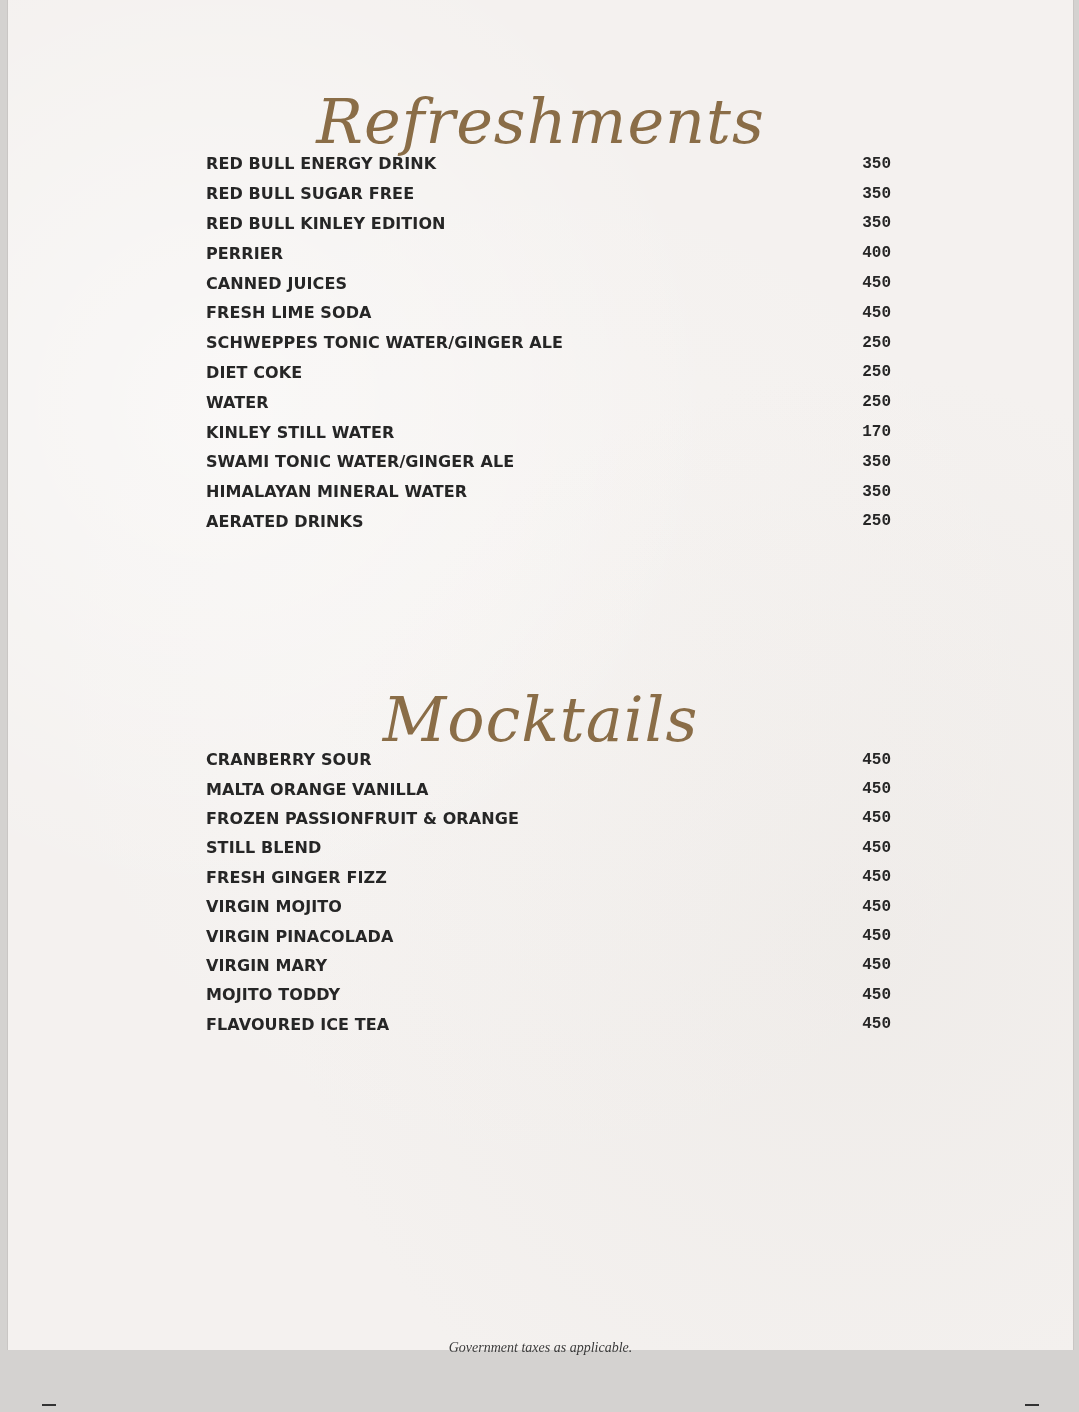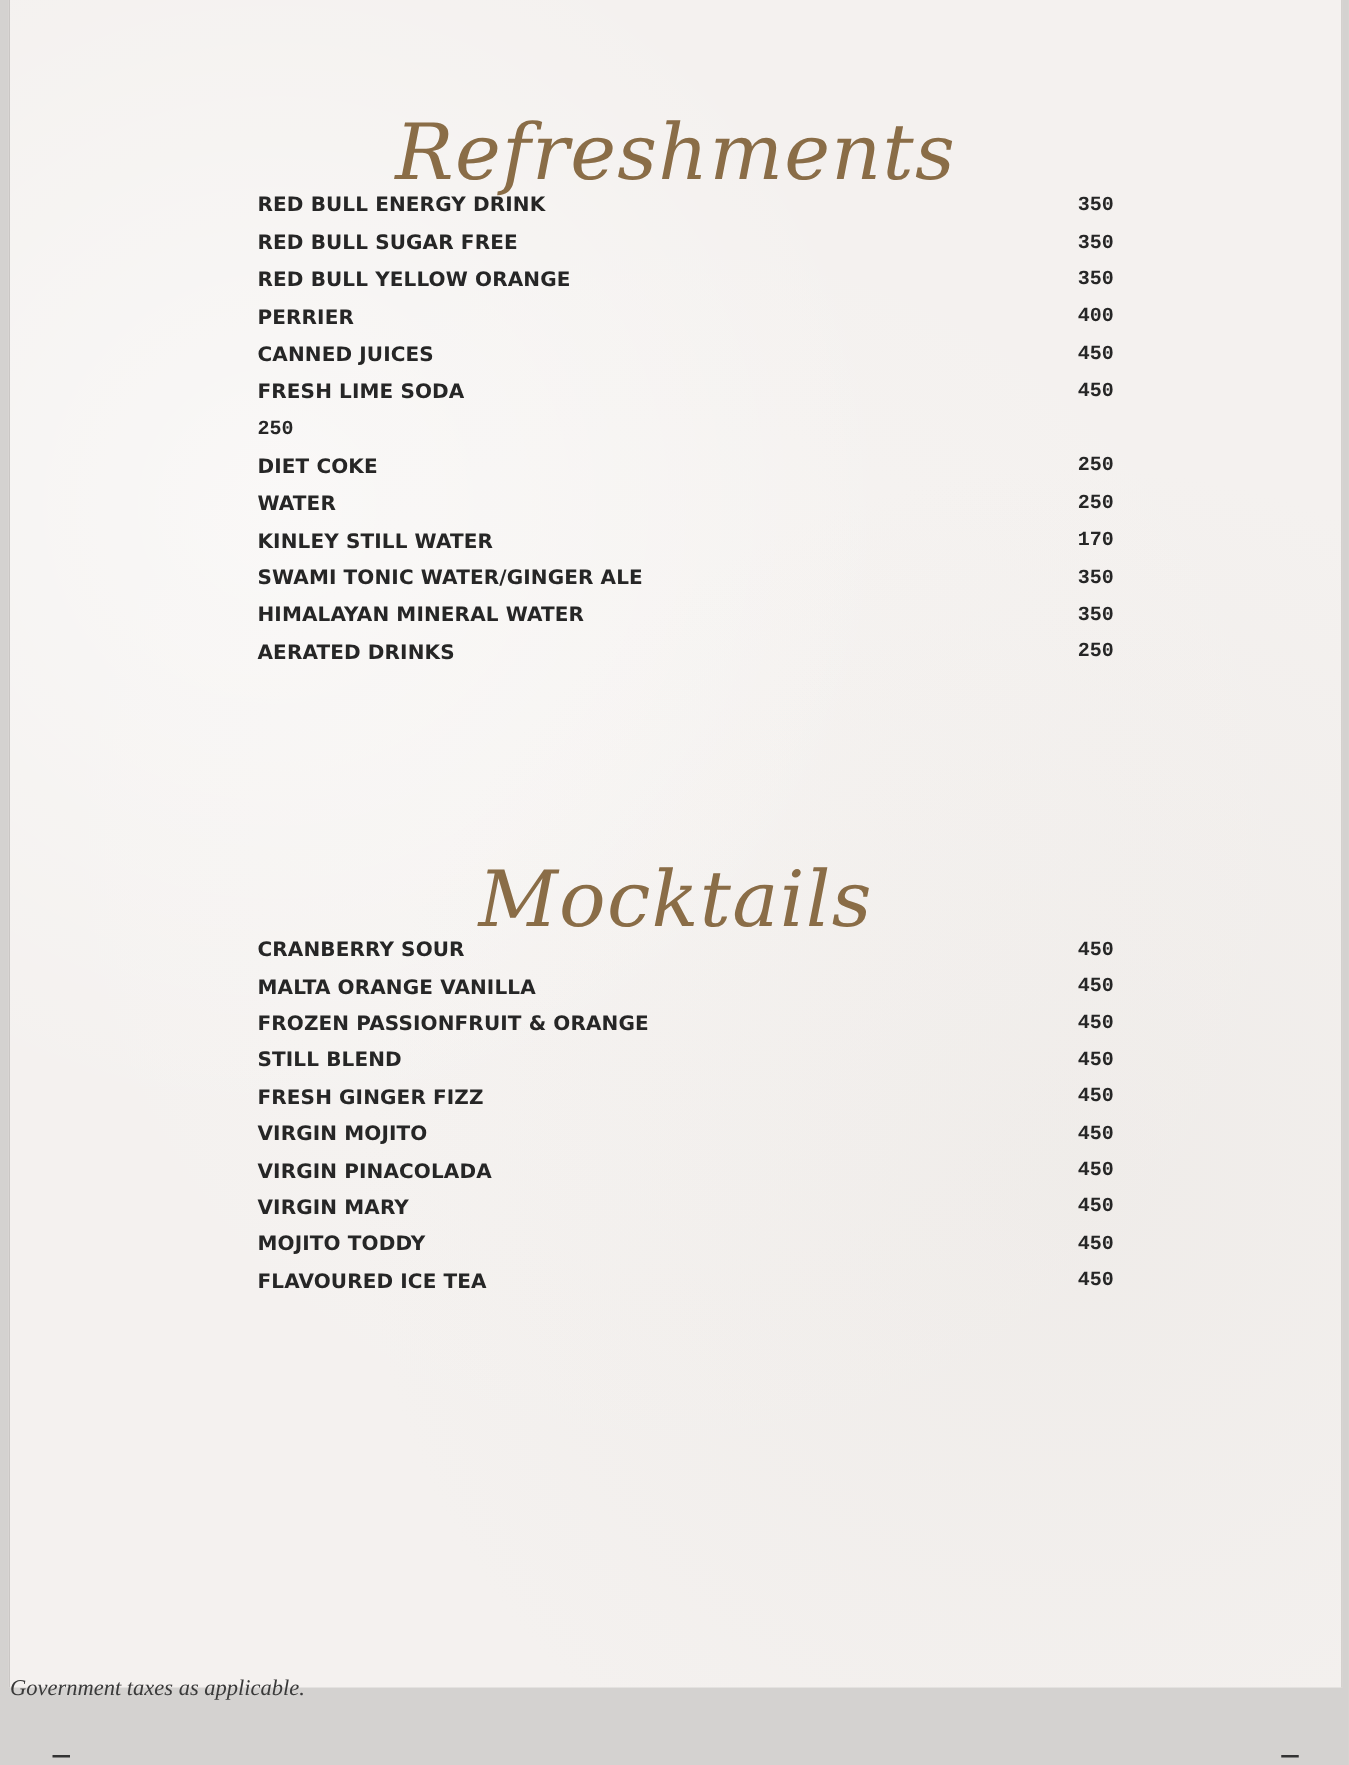--- a/index.html
+++ b/index.html
@@ -67,24 +67,24 @@
       margin-left: 10px;
     }
     .list-mocktails .menu-item { height: 29.4px; }
     .item-name { letter-spacing: 0.1px; }
     .item-price { text-align: right; font-family: Liberation Mono, monospace; }
     .footer-note {
       position: absolute;
       left: 0;
       width: 100%;
       top: 1340px;
-      text-align: left;
+      text-align: center;
       font-family: "Liberation Serif", serif;
       font-style: italic;
-      font-size: 18px;
+      font-size: 14px;
       color: #3a3a3a;
     }
     .crop-mark {
       position: absolute;
       top: 1404px;
       width: 14px;
       height: 2px;
       background: #333;
     }
     .crop-left { left: 34px; }
@@ -100,36 +100,37 @@
   <ul class="menu-list list-refreshments">
     <li class="menu-item">
         <span class="item-name">RED BULL ENERGY DRINK</span>
         <span class="item-price">350</span>
       </li>
     <li class="menu-item">
         <span class="item-name">RED BULL SUGAR FREE</span>
         <span class="item-price">350</span>
       </li>
     <li class="menu-item">
-        <span class="item-name">RED BULL YELLOW ORANGE</span>
+        <span class="item-name">RED BULL KINLEY EDITION</span>
         <span class="item-price">350</span>
       </li>
     <li class="menu-item">
         <span class="item-name">PERRIER</span>
         <span class="item-price">400</span>
       </li>
     <li class="menu-item">
         <span class="item-name">CANNED JUICES</span>
         <span class="item-price">450</span>
       </li>
     <li class="menu-item">
         <span class="item-name">FRESH LIME SODA</span>
         <span class="item-price">450</span>
       </li>
     <li class="menu-item">
+        <span class="item-name">SCHWEPPES TONIC WATER/GINGER ALE</span>
         <span class="item-price">250</span>
       </li>
     <li class="menu-item">
         <span class="item-name">DIET COKE</span>
         <span class="item-price">250</span>
       </li>
     <li class="menu-item">
         <span class="item-name">WATER</span>
         <span class="item-price">250</span>
       </li>

